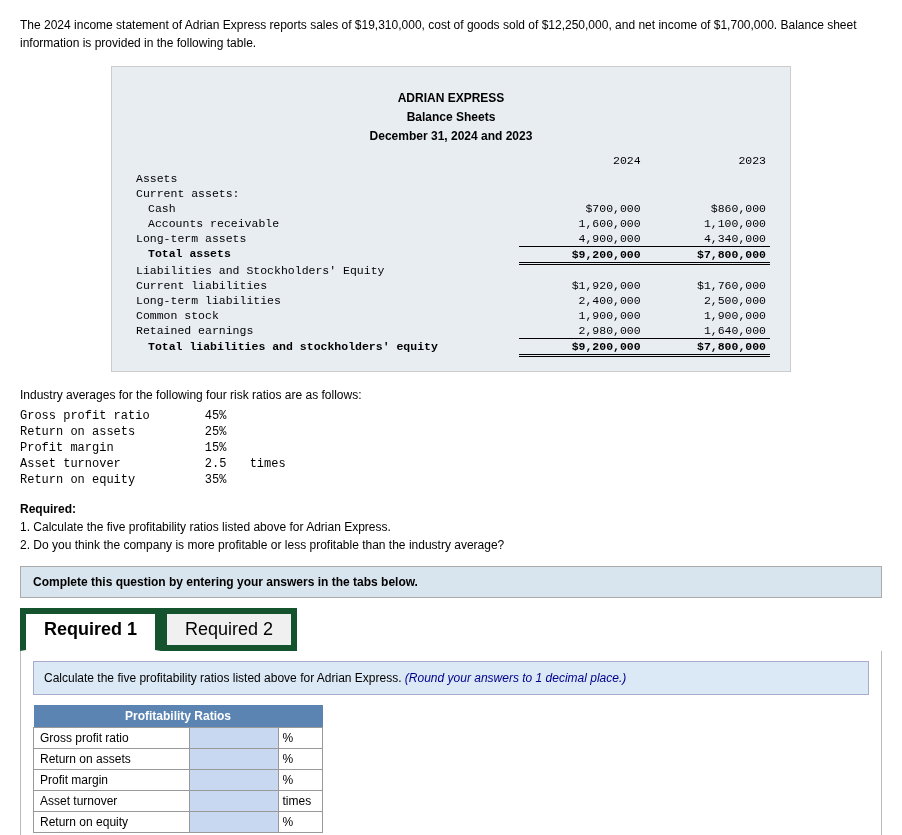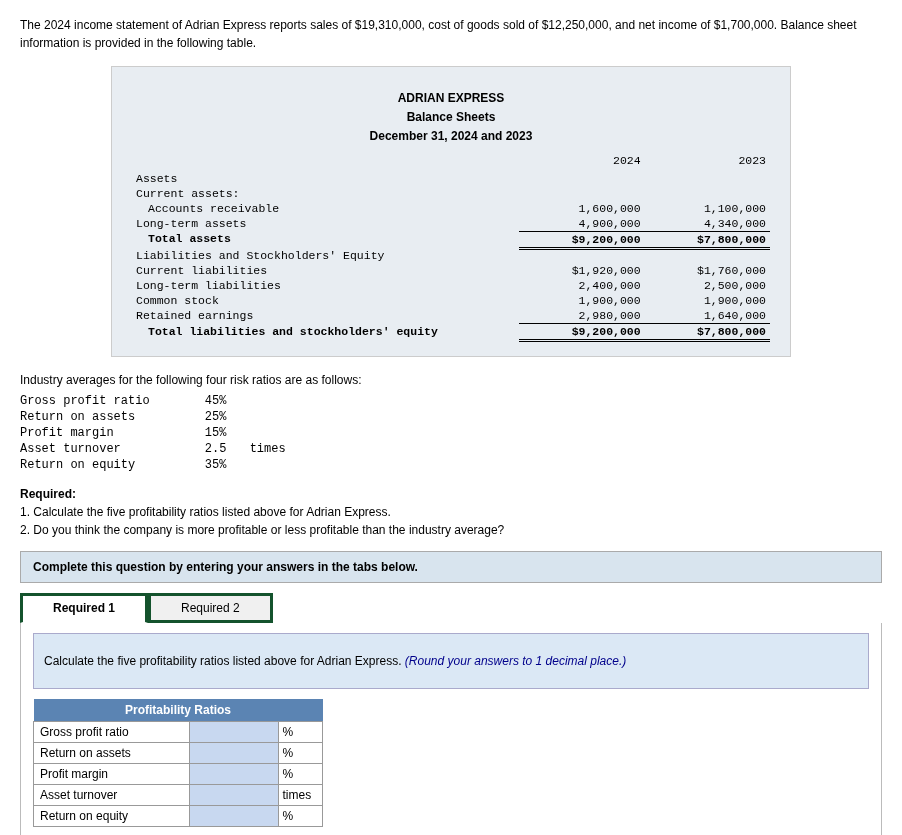--- a/index.html
+++ b/index.html
@@ -94,42 +94,42 @@
       font-weight: bold;
       margin-bottom: 10px;
     }
 
     .tabs-row {
       display: flex;
       gap: 0;
       margin-bottom: 0;
     }
     .tab {
-      border: 3px solid #14532d;
-      padding: 5px 30px;
-      font-size: 12px;
+      border: 6px solid #14532d;
+      padding: 5px 18px;
+      font-size: 18px;
       background: #f0f0f0;
       cursor: pointer;
       user-select: none;
     }
     .tab.active {
       background: #fff;
       border-bottom: 1px solid #fff;
       font-weight: bold;
     }
 
     .tab-content {
       border: 1px solid #bbb;
       border-top: none;
       padding: 10px 12px;
     }
     .tab-instruction {
       background: #dbe8f5;
       border: 1px solid #aac;
-      padding: 20px 10px;
+      padding: 9px 10px;
       font-size: 12px;
       margin-bottom: 10px;
     }
     .tab-instruction span.highlight {
       font-style: italic;
       color: #00008b;
     }
 
     .profitability-table {
       border-collapse: collapse;
@@ -234,20 +234,25 @@
           <td>Assets</td>
           <td class="col-year"></td>
           <td class="col-year"></td>
         </tr>
         <tr>
           <td>Current assets:</td>
           <td class="col-year"></td>
           <td class="col-year"></td>
         </tr>
         <tr>
+          <td class="indent1">Cash</td>
+          <td class="col-year">$700,000</td>
+          <td class="col-year">$860,000</td>
+        </tr>
+        <tr>
           <td class="indent1">Accounts receivable</td>
           <td class="col-year">1,600,000</td>
           <td class="col-year">1,100,000</td>
         </tr>
         <tr>
           <td>Long-term assets</td>
           <td class="col-year" style="border-bottom: 1px solid rgb(0, 0, 0);">4,900,000</td>
           <td class="col-year" style="border-bottom: 1px solid rgb(0, 0, 0);">4,340,000</td>
         </tr>
         <tr style="font-weight: bold;">

